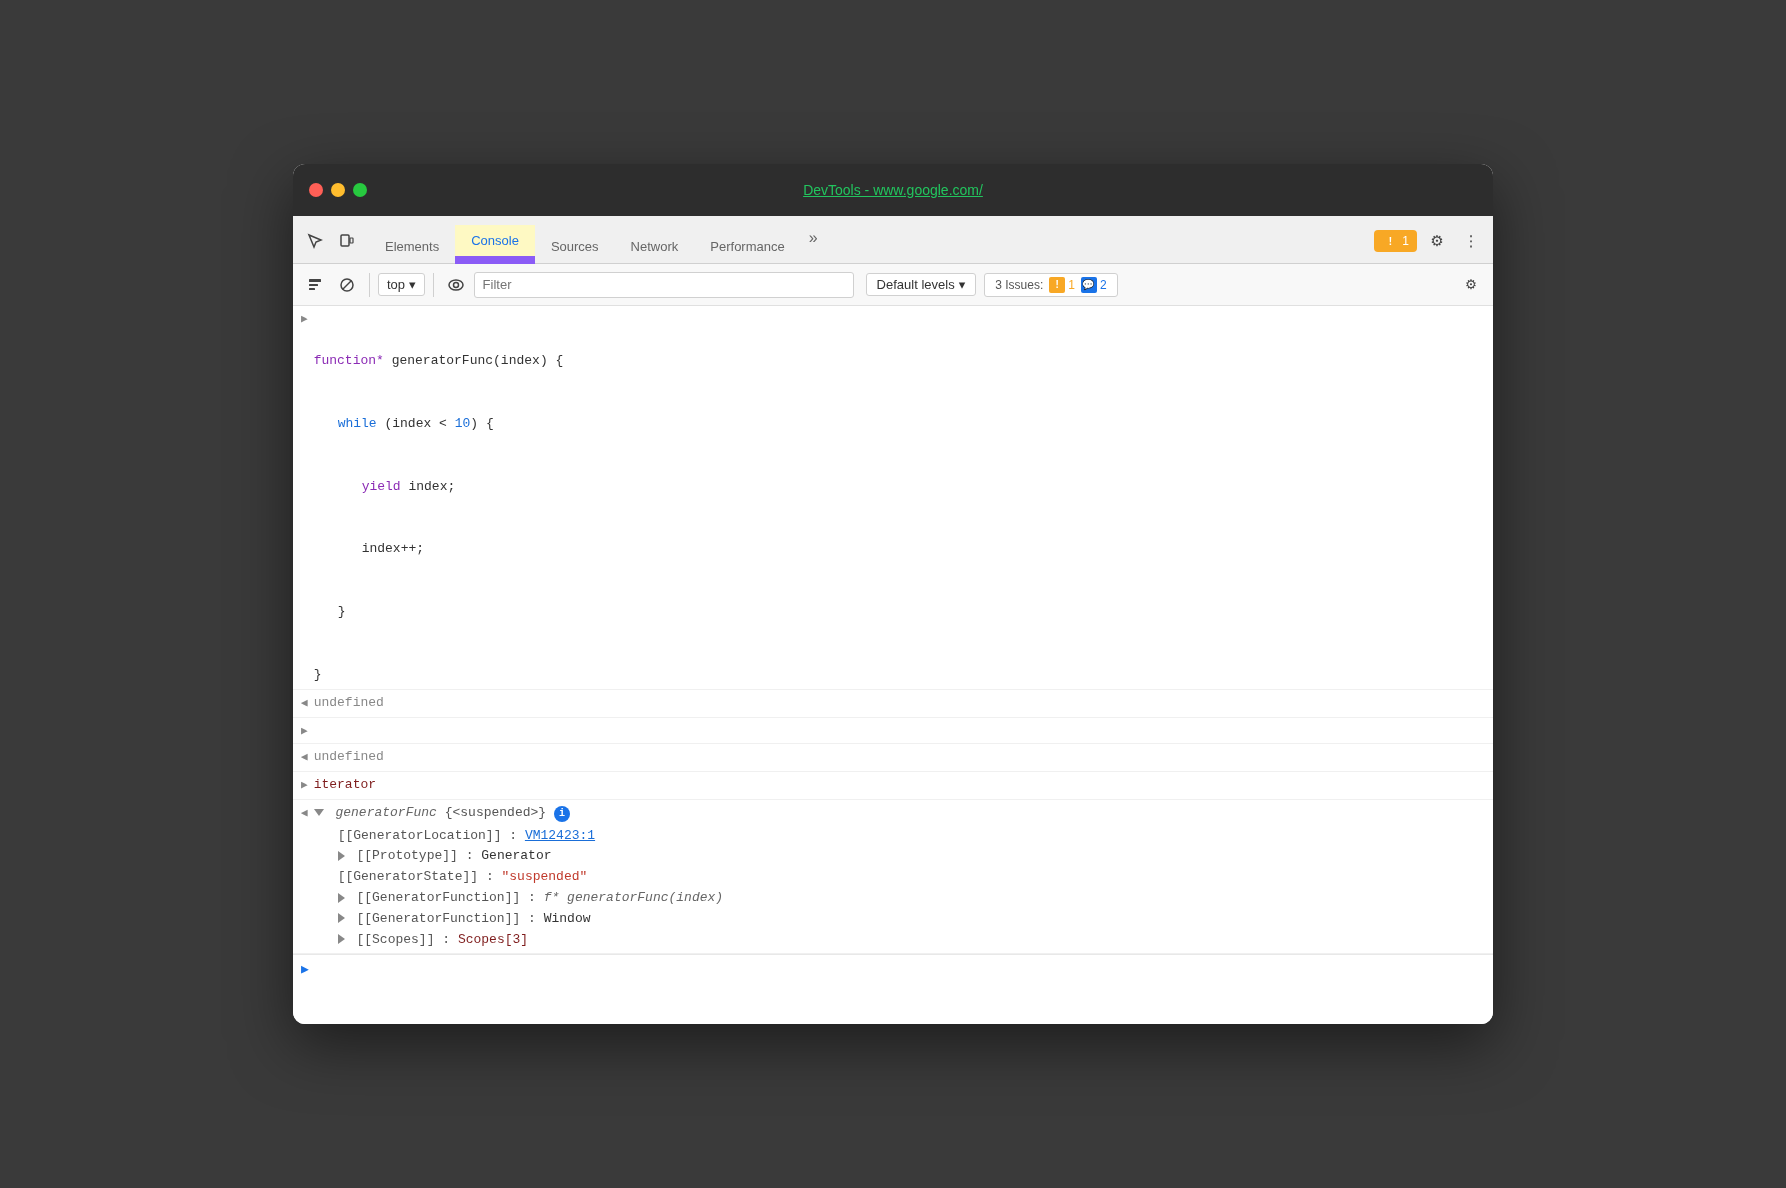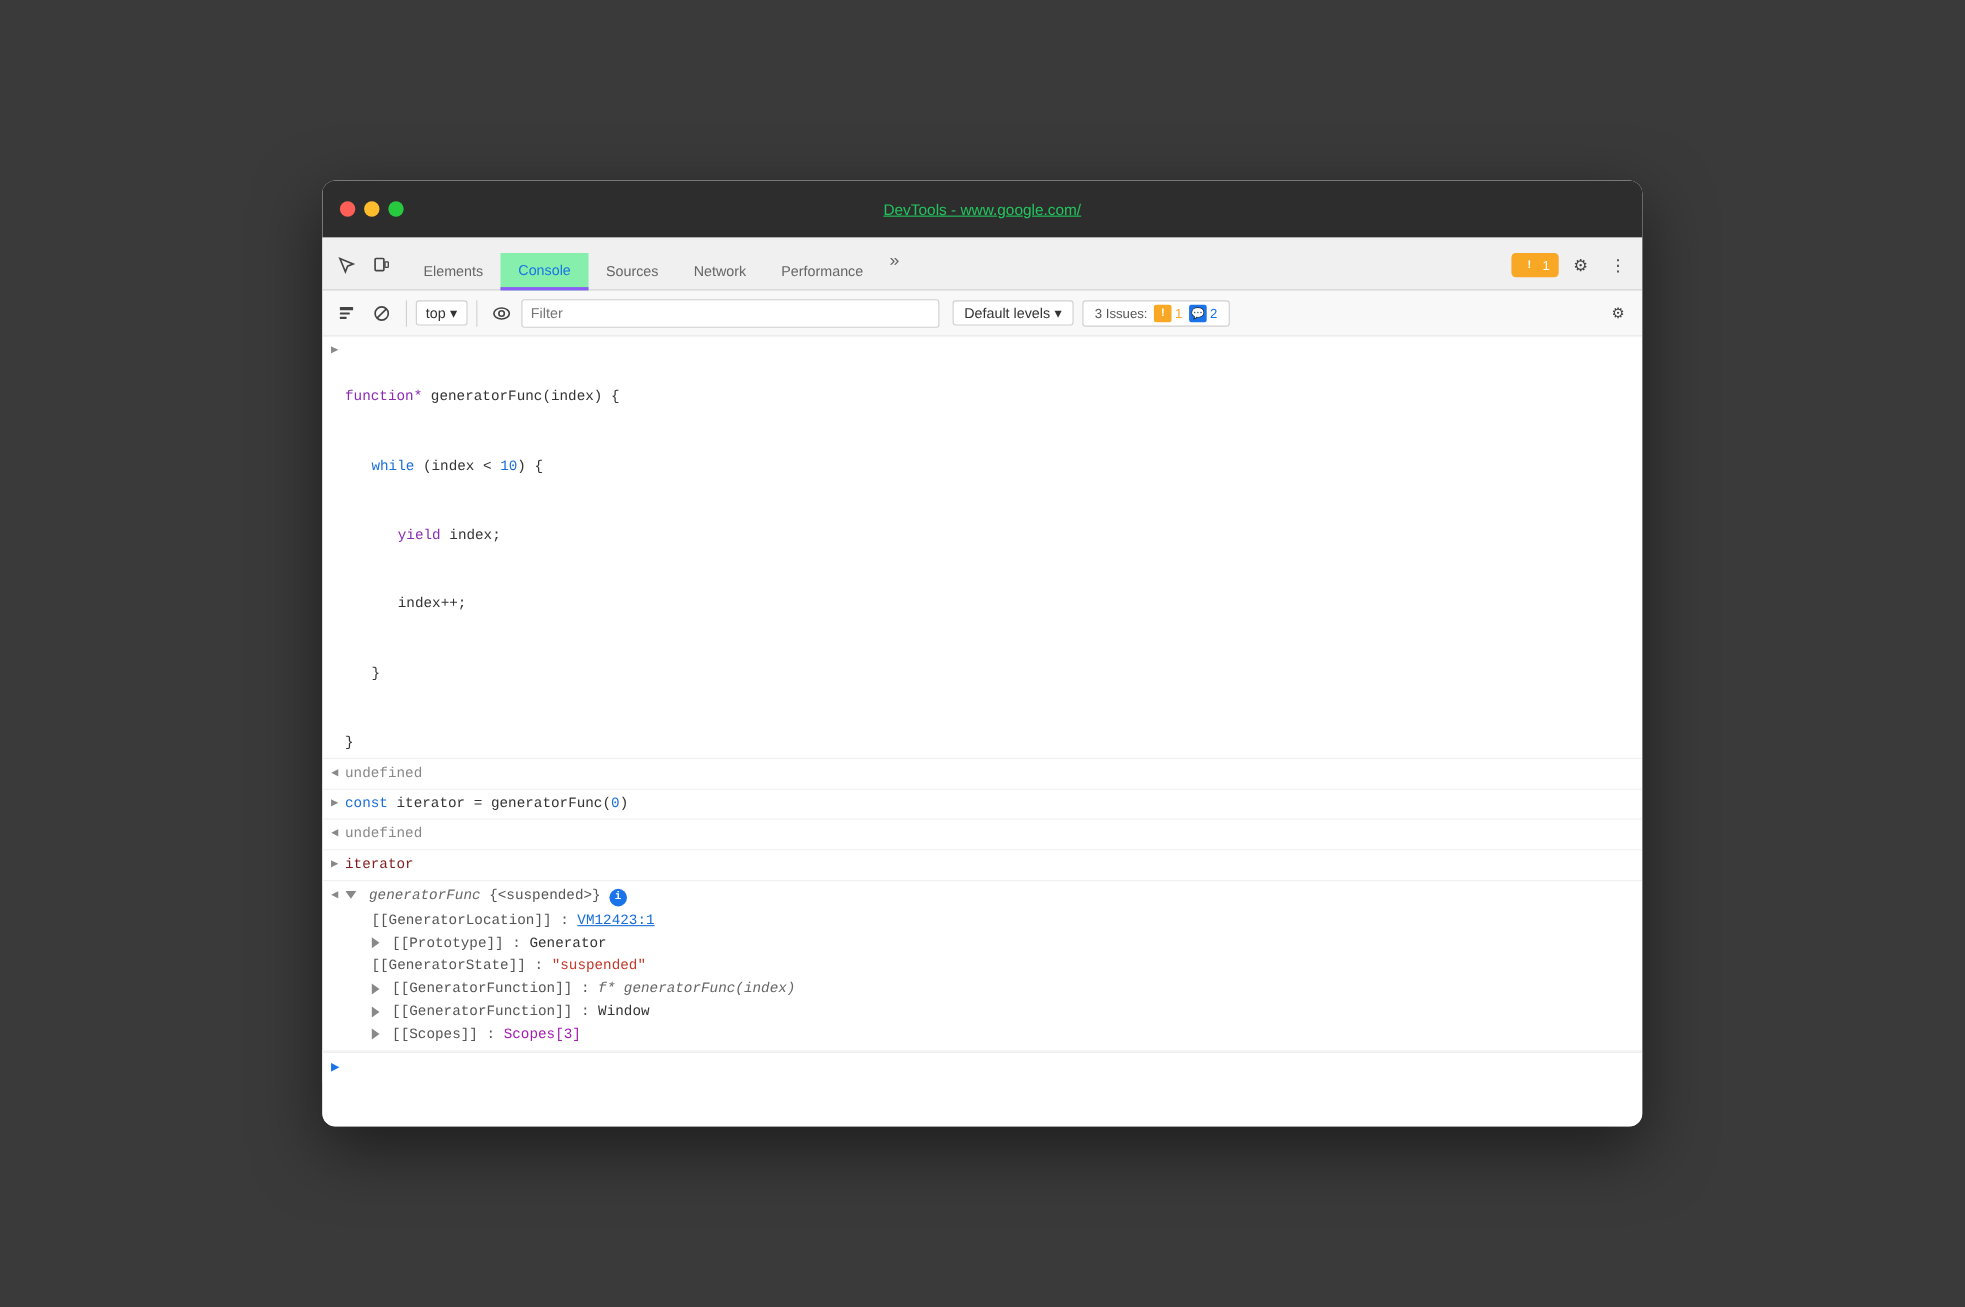--- a/index.html
+++ b/index.html
@@ -85,22 +85,22 @@
       padding: 8px 16px;
       font-size: 13px;
       color: #666;
       cursor: pointer;
       border-bottom: 2px solid transparent;
       white-space: nowrap;
       margin-bottom: -1px;
     }
     .tab.active {
       color: #1a73e8;
-      border-bottom: 3px solid #8b5cf6;
-      background: #86efac;
+      border-bottom: 8px solid #8b5cf6;
+      background: #fef9c3;
       margin-top: 46px;
     }
     .tab-more {
       display: flex;
       align-items: center;
       padding: 8px 8px;
       color: #666;
       cursor: pointer;
       font-size: 16px;
       margin-bottom: 8px;
@@ -479,24 +479,20 @@
 
     <div class="console-entry">
       <span class="entry-arrow" style="color:#888;">◀</span>
       <div class="entry-content">
         <span class="undefined-gray">undefined</span>
       </div>
     </div>
 
     <div class="console-entry">
       <span class="entry-arrow">▶</span>
-      <div class="entry-content">
-        <span class="kw-blue">const</span>
-        <span style="color:#333;"> iterator = generatorFunc(</span><span class="num-blue">0</span><span style="color:#333;">)</span>
-      </div>
     </div>
 
     <div class="console-entry">
       <span class="entry-arrow" style="color:#888;">◀</span>
       <div class="entry-content">
         <span class="undefined-gray">undefined</span>
       </div>
     </div>
 
     <div class="console-entry">
@@ -547,21 +543,21 @@
           <span class="expand-tri"></span>
           <span style="color:#555;">[[GeneratorFunction]]</span>
           <span style="color:#555;">: </span>
           <span style="color:#333;">Window</span>
         </div>
 
         <div class="indent1">
           <span class="expand-tri"></span>
           <span style="color:#555;">[[Scopes]]</span>
           <span style="color:#555;">: </span>
-          <span style="color:#a21caf;">Scopes[3]</span>
+          <span style="color:#7f1d1d;">Scopes[3]</span>
         </div>
       </div>
     </div>
 
     <div class="console-prompt">
       <span class="prompt-arrow">▶</span>
     </div>
   </div>
 </div>
 

